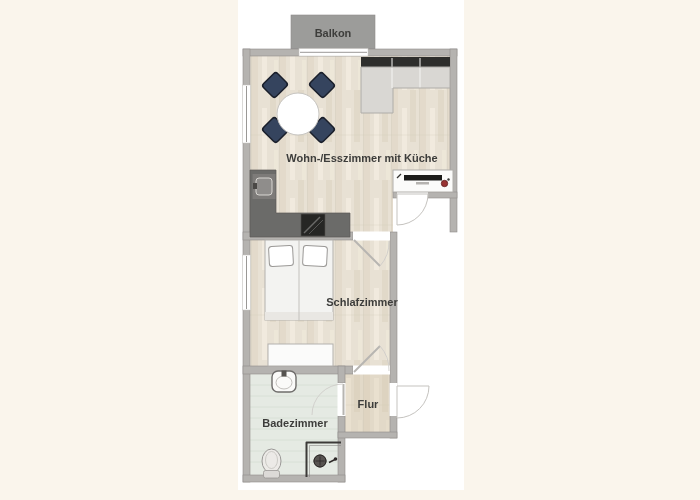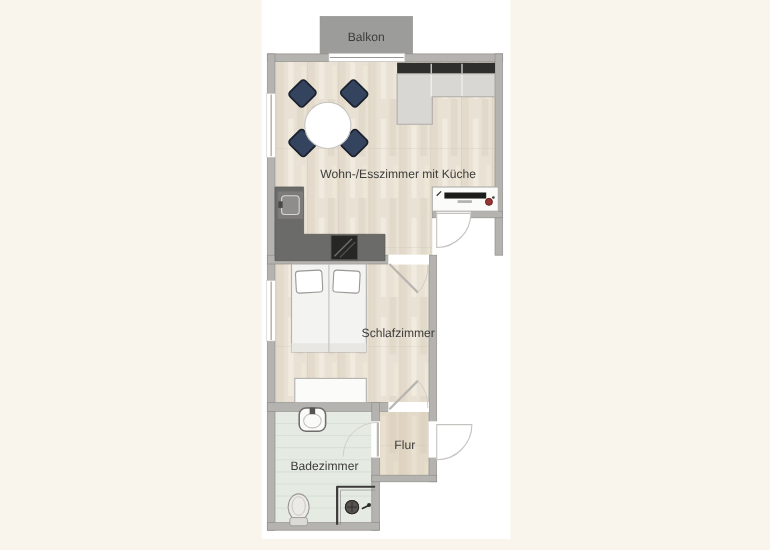--- a/index.html
+++ b/index.html
@@ -1,19 +1,20 @@
 <!DOCTYPE html>
 <html><head>
 <meta charset="utf-8">
 <style>
   html,body{margin:0;padding:0;}
   .canvas{
     width:700px;height:500px;position:relative;overflow:hidden;
     background:#faf5ec;
     font-family:"Liberation Sans",sans-serif;
+    font-weight:bold;
   }
   .canvas svg{position:absolute;left:0;top:0;}
   svg text{
     font-family:"Liberation Sans",sans-serif;
     font-size:11px;
     fill:#3d3d3b;
   }
   .wall{fill:#b5b3b0;stroke:#8f8d8a;stroke-width:.6;}
   .window-glass{fill:#ffffff;stroke:#c6c4c0;stroke-width:.5;}
   .window-line{stroke:#9a9896;stroke-width:1;}

